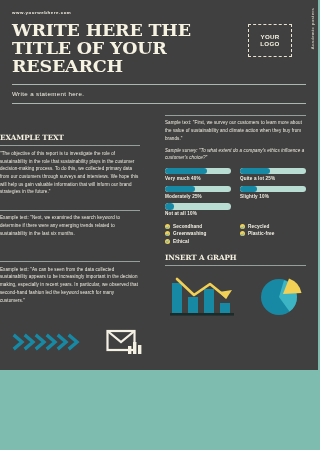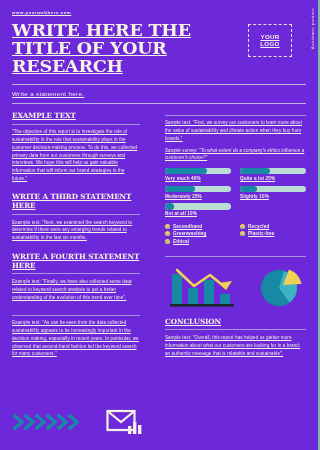--- a/index.html
+++ b/index.html
@@ -4,21 +4,21 @@
 <style>
   * { margin:0; padding:0; box-sizing:border-box; }
   html,body { width:318px; height:450px; }
   body {
     font-family:"Liberation Sans", sans-serif;
     background:#7fbcb0;
     color:#f4f1e4;
     overflow:hidden;
     position:relative;
   }
-  .poster { position:relative; width:318px; height:450px; background:#6d28d9;text-decoration:underline; }
+  .poster { position:relative; width:318px; height:370px; background:#404040; }
 
   
   .header { padding:10px 12px 0 12px; }
   .weburl {
     font-size:4.4px; letter-spacing:.55px; color:#f4f1e4;
     font-weight:600; margin-bottom:7px;
   }
   .title-row { display:flex; justify-content:space-between; align-items:flex-start; }
   .title {
     font-family:"DejaVu Serif", serif;
@@ -43,21 +43,21 @@
     font-size:4.2px; letter-spacing:.5px; color:#eae6d6;
     writing-mode:vertical-rl; transform:rotate(180deg);
   }
   .hr-line { height:0.8px; background:#cfe0d8; opacity:.75; margin:8px 12px 6px 12px; }
   .statement {
     padding:0 12px; font-size:6.2px; letter-spacing:.35px; color:#f4f1e4;
   }
   .hr-line2 { height:0.8px; background:#cfe0d8; opacity:.75; margin:6px 12px 0 12px; }
 
   
-  .columns { display:flex; padding:7px 12px 0 12px; gap:25px; }
+  .columns { display:flex; padding:7px 12px 0 0; gap:25px;align-items:center; }
   .col { width:142px; }
 
   .sec-head {
     font-family:"DejaVu Serif", serif;
     font-weight:bold;
     font-size:7.2px;
     letter-spacing:-0.05px;
     color:#f7f3e3;
     text-transform:uppercase;
     margin-bottom:3px;
@@ -134,32 +134,26 @@
 
       <div>
         <div class="sec-head">EXAMPLE TEXT</div>
         <div class="sec-rule"></div>
         <div class="body-text">"The objective of this report is to investigate the role of sustainability in the role that sustainability plays in the customer decision-making process. To do this, we collected primary data from our customers through surveys and interviews. We hope this will help us gain valuable information that will inform our brand strategies in the future."</div>
       </div>
 
       <div class="gap-m"></div>
 
       <div>
-        <div class="sec-head">WRITE A THIRD STATEMENT HERE</div>
         <div class="sec-rule"></div>
         <div class="body-text">Example text: "Next, we examined the search keyword to determine if there were any emerging trends related to sustainability in the last six months.</div>
       </div>
 
       <div class="gap-m"></div>
 
-      <div>
-        <div class="sec-head">WRITE A FOURTH STATEMENT HERE</div>
-        <div class="sec-rule"></div>
-        <div class="body-text">Example text: "Finally, we have also collected some data related to keyword search analysis to get a better understanding of the evolution of this trend over time".</div>
-      </div>
 
       <div class="gap-m"></div>
 
       <div>
         <div class="sec-rule"></div>
         <div class="body-text">Example text: "As can be seen from the data collected sustainability appears to be increasingly important in the decision making, especially in recent years. In particular, we observed that second-hand fashion led the keyword search for many customers."</div>
       </div>
 
     </div>
 
@@ -234,20 +228,21 @@
           <div class="legend-item">
             <span class="legend-dot"></span>
             <span class="legend-label">Plastic-free</span>
           </div>
         </div>
       </div>
 
       <div class="gap-s"></div>
 
       <div>
+        <div class="sec-head">INSERT A GRAPH</div>
         <div class="sec-rule"></div>
 
         <div class="graph-area">
 
           <svg class="chart-svg" width="74" height="46" viewBox="0 0 74 46">
             <rect x="4" y="10" width="10" height="30" fill="#1789a4"></rect>
             <rect x="20" y="24" width="10" height="16" fill="#1789a4"></rect>
             <rect x="36" y="16" width="10" height="24" fill="#1789a4"></rect>
             <rect x="52" y="30" width="10" height="10" fill="#1789a4"></rect>
             <rect x="2" y="40" width="64" height="2.6" fill="#1b2b2a"></rect>
@@ -260,25 +255,20 @@
             <path d="M23 24 L41 24 A18 18 0 0 1 33.5 38.6 Z" fill="#3cb4c4"></path>
             <path d="M23 24 L28 7.3 A18 18 0 0 1 41 24 Z" fill="#3cb4c4"></path>
             <path d="M27 21 L33 5.5 A19.5 19.5 0 0 1 45.5 20 Z" fill="#f2d055"></path>
           </svg>
 
         </div>
       </div>
 
       <div class="gap-s"></div>
 
-      <div>
-        <div class="sec-head">CONCLUSION</div>
-        <div class="sec-rule"></div>
-        <div class="body-text">Sample text: "Overall, this report has helped us gather more information about what our customers are looking for in a brand: an authentic message that is relatable and sustainable".</div>
-      </div>
 
     </div>
   </div>
 
   <div class="footer-deco">
 
     <svg width="72" height="20" viewBox="0 0 72 20">
       <g fill="none" stroke="#1789a4" stroke-width="3.4" stroke-linecap="square">
         <polyline points="3,4 10,10 3,16"></polyline>
         <polyline points="14,4 21,10 14,16"></polyline>

